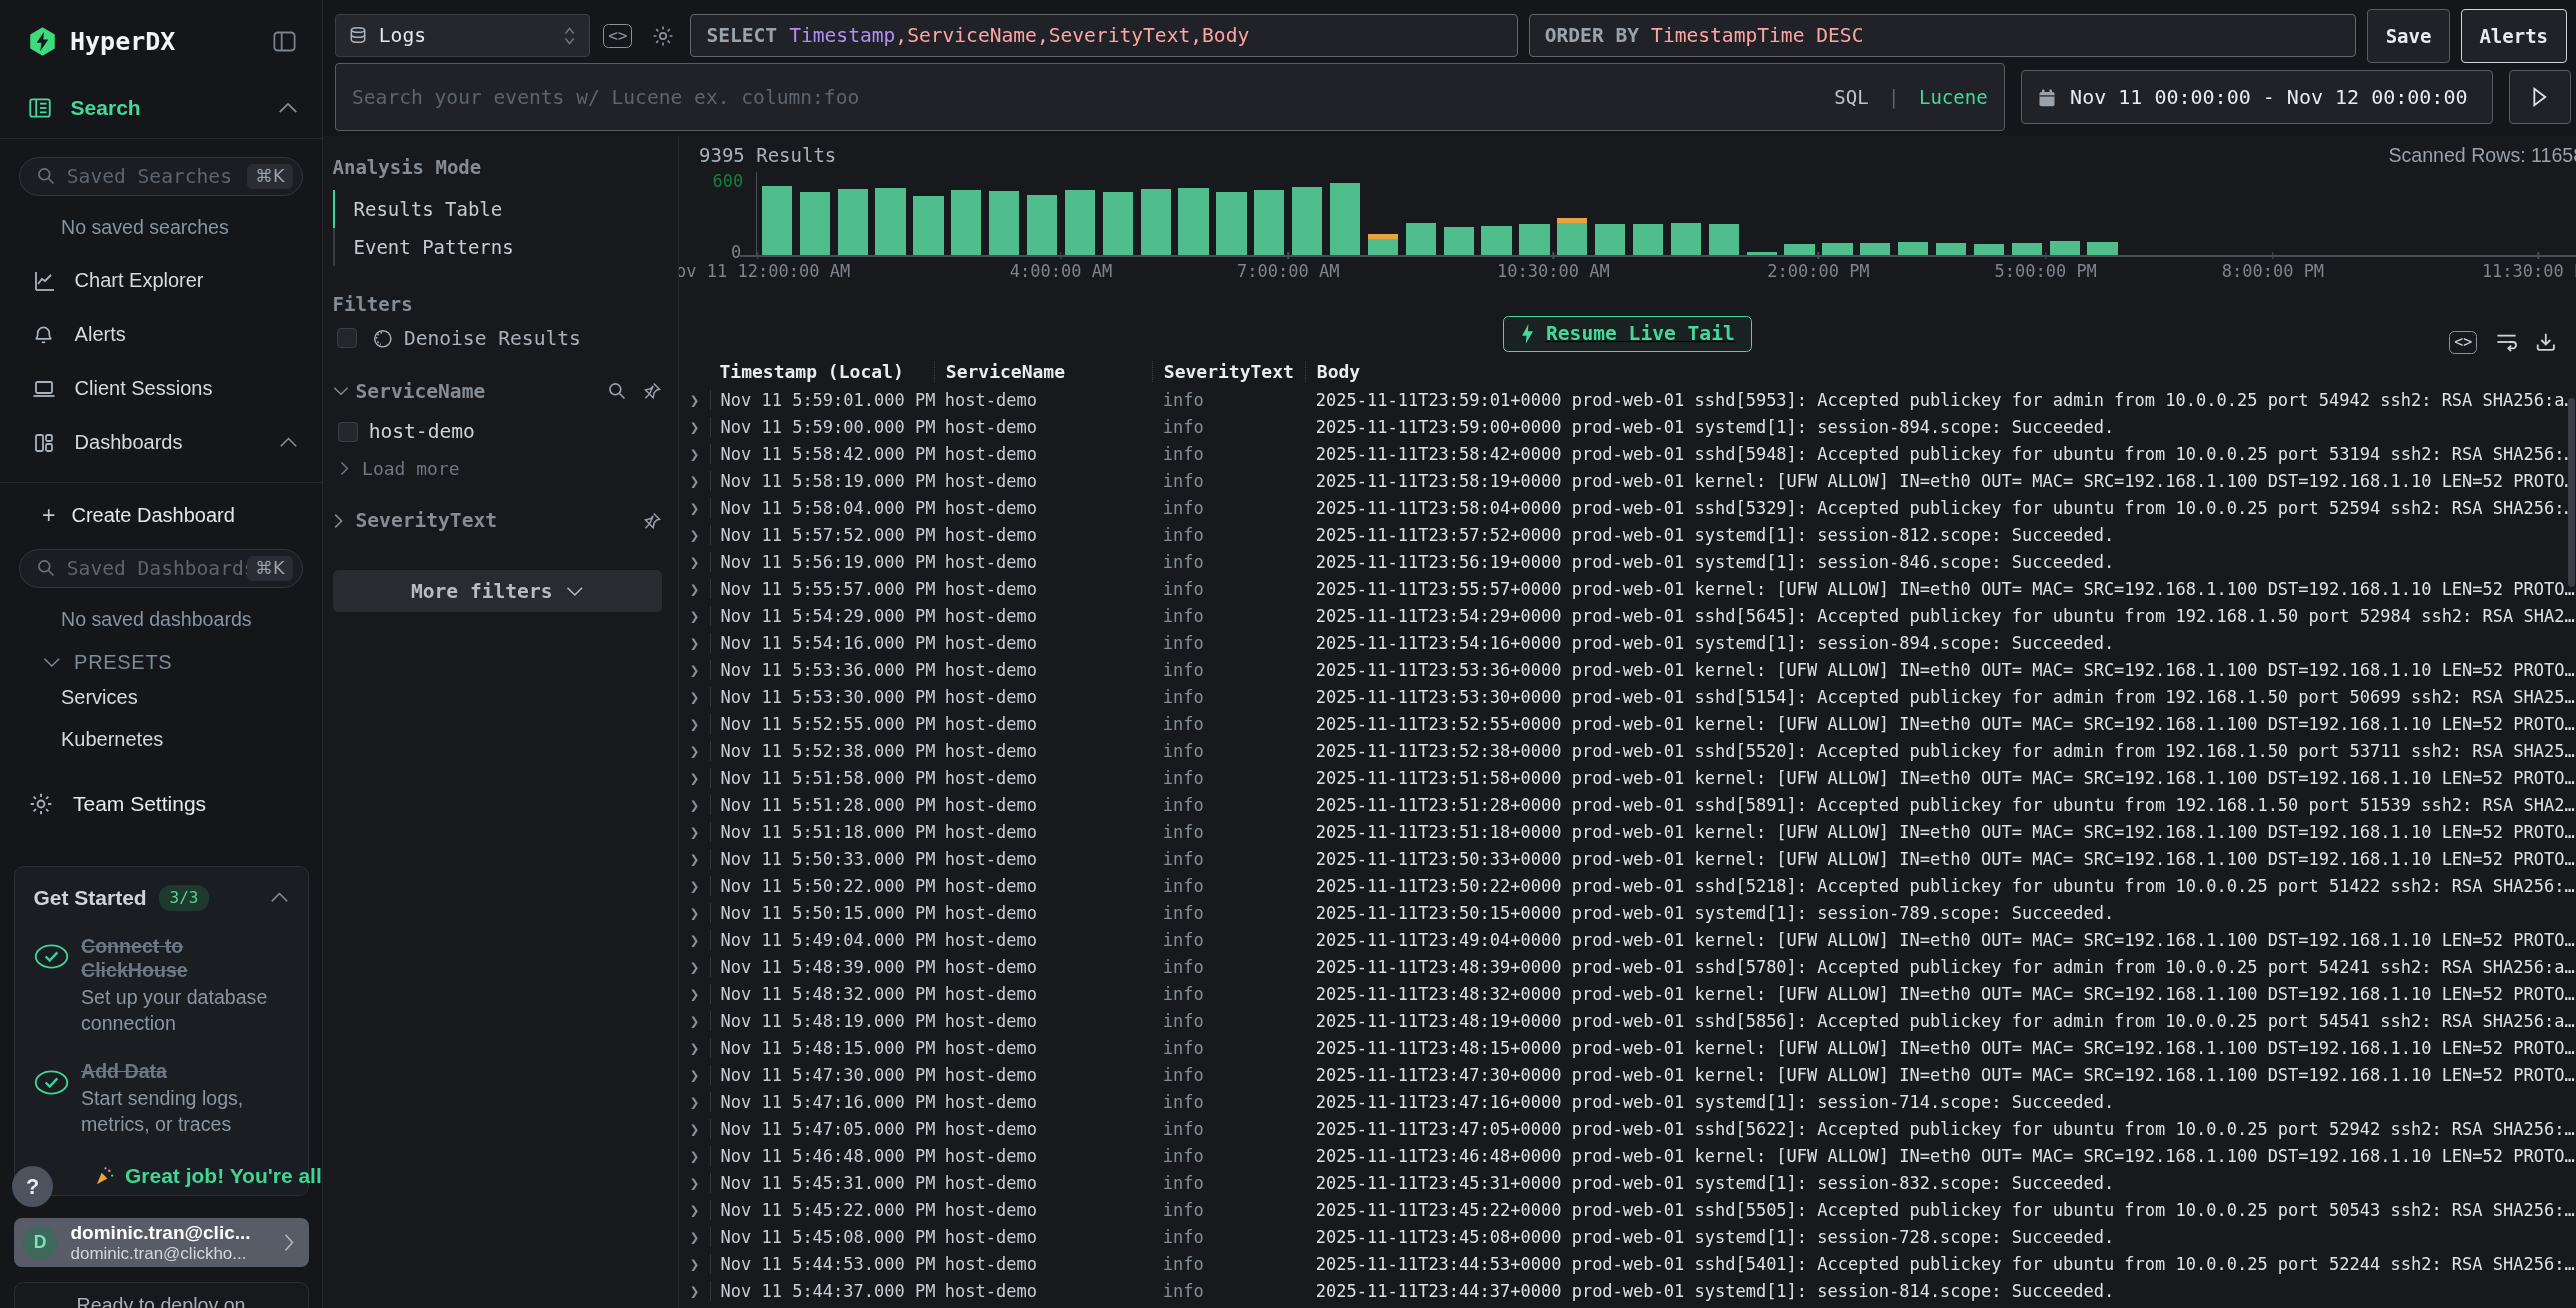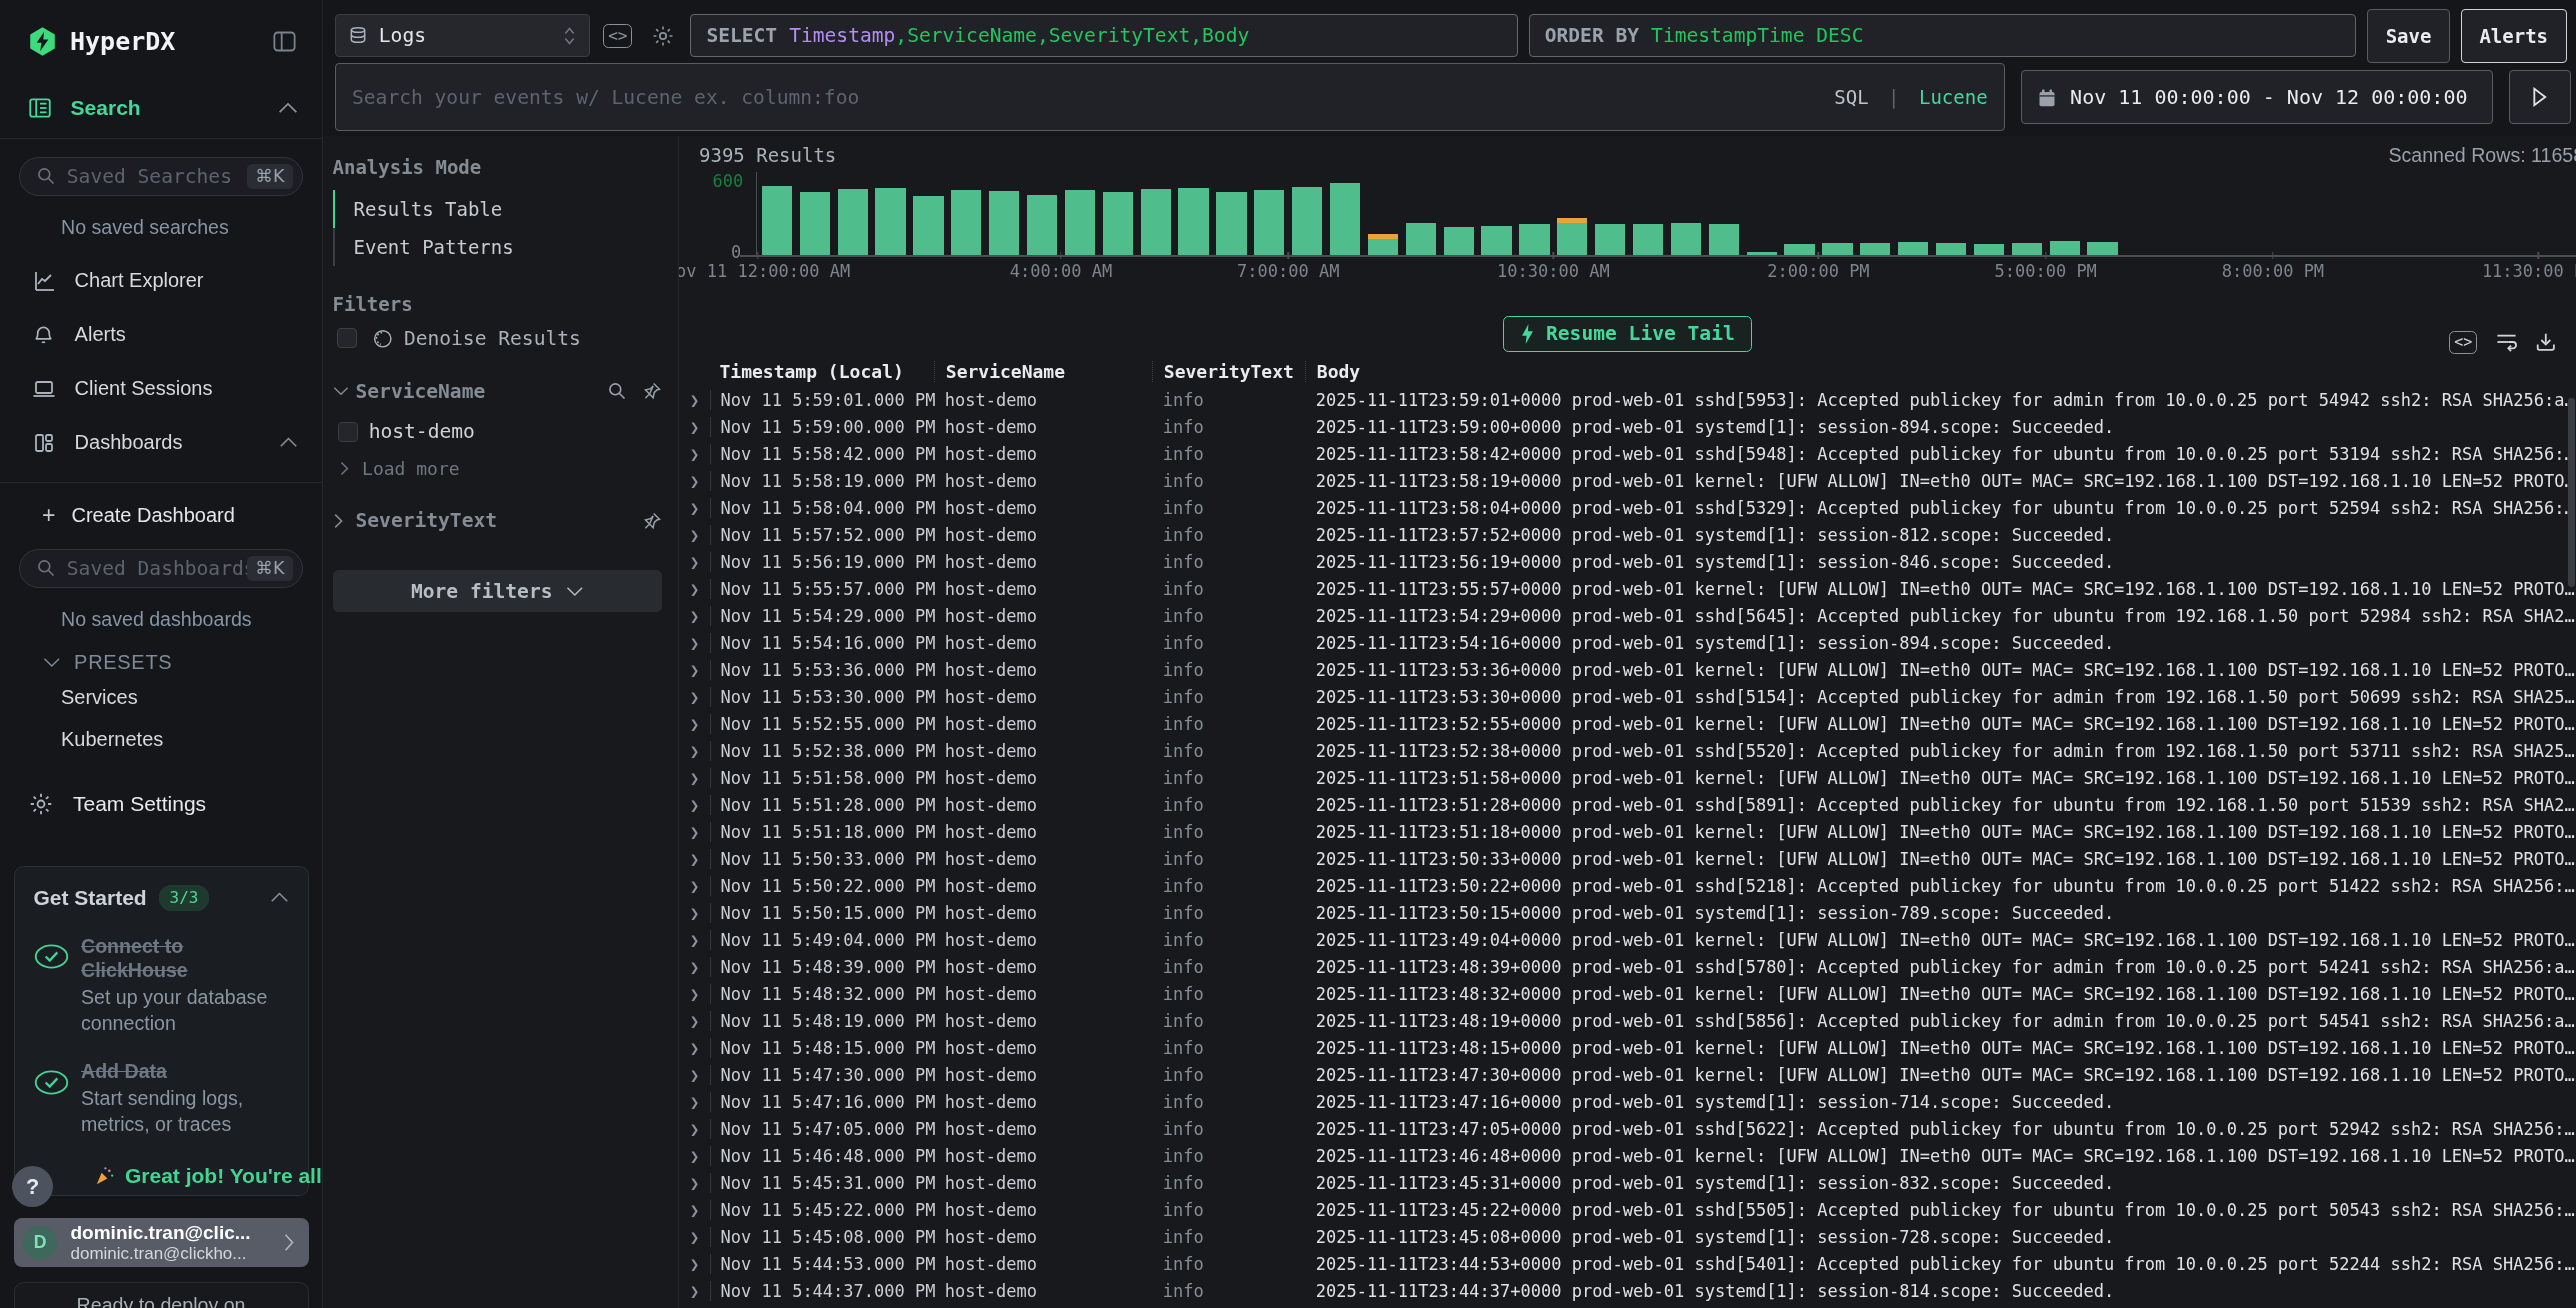--- a/index.html
+++ b/index.html
@@ -64,21 +64,21 @@
   .src-select { width:255px; height:43px; background:#25272d; border:0.7px solid #3a3e45; border-radius:4px;
     display:flex; align-items:center; padding:0 12px; cursor:pointer; }
   .src-select .lbl { color:#e4e7ea; font-size:19.6px; margin-left:10.8px; flex:1; font-family:"DejaVu Sans Mono", monospace;}
   .updown { color:#6c737c; font-size:15px; line-height:0.8; text-align:center; }
   .icon-btn { width:34px; height:34px; display:flex; align-items:center; justify-content:center; color:#8a919b; cursor:pointer; }
   .code-box { border:1.4px solid #8a919b; border-radius:5.4px; font-size:16px; padding:1.4px 4px; font-family:"DejaVu Sans Mono", monospace; }
   .query-input { flex:1; height:43px; background:#202227; border:0.7px solid #62666e; border-radius:4px;
     display:flex; align-items:center; padding:0 15px; font-family:"DejaVu Sans Mono", monospace; font-size:19.6px; white-space:nowrap; overflow:hidden; cursor:text; }
   .kw { color:#9aa2ab; font-weight:bold; }
   .fld-purple { color:#b48df2; }
-  .fld-salmon { color:#22c55e; }
+  .fld-salmon { color:#fca5a5; }
   .orderby-input { width:481px; }
   .top-btn { height:54px; background:#202227; border:0.7px solid #585d64; border-radius:4px; color:#e9ecef;
     font-family:"DejaVu Sans Mono", monospace; font-weight:bold; font-size:19px; padding:0 17.6px; cursor:pointer; display:flex; align-items:center; }
   .alerts-btn { border:1.4px solid #cfd4da; margin-right:4px; }
   .topbar2 { display:flex; align-items:center; gap:16px; padding:10.8px 5.4px 0 12px; height:68px; }
   .search-input { flex:1; height:68px; background:#202227; border:0.7px solid #585d64; border-radius:4px;
     display:flex; align-items:center; padding:0 16px; cursor:text; }
   .search-input .ph { color:#5d646e; font-size:19.6px; font-family:"DejaVu Sans Mono", monospace; flex:1; white-space:nowrap; overflow:hidden; }
   .lang-toggle { font-family:"DejaVu Sans Mono", monospace; font-size:19px; white-space:nowrap; }
   .lang-sql { color:#bfc5cb; cursor:pointer; }
@@ -125,21 +125,21 @@
   .chart .yaxis-min { position:absolute; left:32px; bottom:21.6px; color:#7d848d; font-family:"DejaVu Sans Mono", monospace; font-size:17px; }
   .chart .axis-v { position:absolute; left:57px; top:0; bottom:27px; width:1.4px; background:#4a4f55; }
   .chart .axis-h { position:absolute; left:41px; right:0; bottom:27px; height:2px; background:#4a4f55; }
   .plot { position:absolute; left:59px; right:0; top:4px; bottom:29px; }
   .bar { position:absolute; bottom:0; background:#50bd8c; }
   .bar .cap { position:absolute; top:-4.7px; left:0; right:0; height:4.7px; background:#e8a33c; }
   .xticks { position:absolute; left:59px; right:0; bottom:0; height:23px; }
   .xtick { position:absolute; transform:translateX(-50%); color:#7d848d; font-family:"DejaVu Sans Mono", monospace; font-size:17px; white-space:nowrap; }
   .xtick-mark { position:absolute; bottom:25px; width:1.4px; height:6.8px; background:#4a4f55; transform:translateX(-50%); }
 
-  .livetail-row { display:flex; align-items:center; justify-content:center; margin-top:31px; position:relative; height:38px; }
+  .livetail-row { display:flex; align-items:center; justify-content:center; margin-top:31px; position:relative; height:38px;text-decoration:underline; }
   .livetail-btn { display:flex; align-items:center; gap:10.8px; border:1.4px solid #43d99c; border-radius:5.4px; color:#43d99c;
     font-family:"DejaVu Sans Mono", monospace; font-weight:bold; font-size:19.6px; padding:5.4px 16px; cursor:pointer; background:rgba(67,217,156,0.04); }
   .table-tools { position:absolute; right:19px; top:16px; display:flex; align-items:center; gap:17.6px; color:#cfd4da; }
   .table-tools .code-box { border-width:1.4px; font-size:15px; }
 
   
   .tbl { flex:1; margin-top:4px; overflow:hidden; position:relative; }
   .thead { display:flex; align-items:center; height:30px; font-family:"DejaVu Sans Mono", monospace; font-weight:bold; font-size:18px; color:#e9ecef; }
   .col-exp { width:31px; min-width:31px; }
   .col-ts { width:224px; min-width:224px; padding-left:9.5px; }

